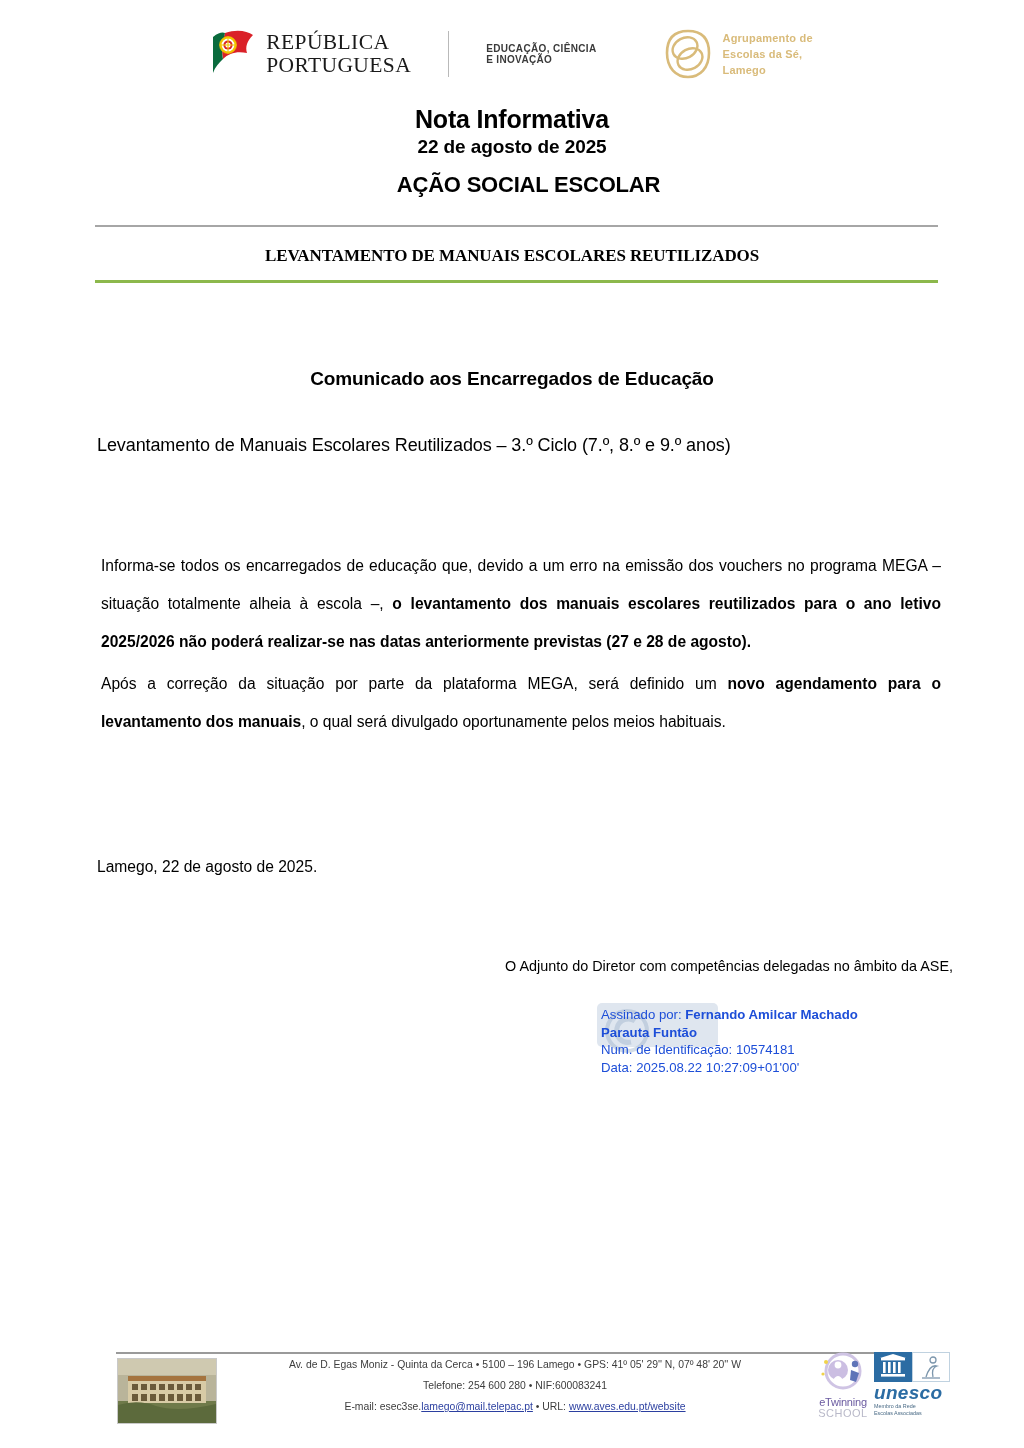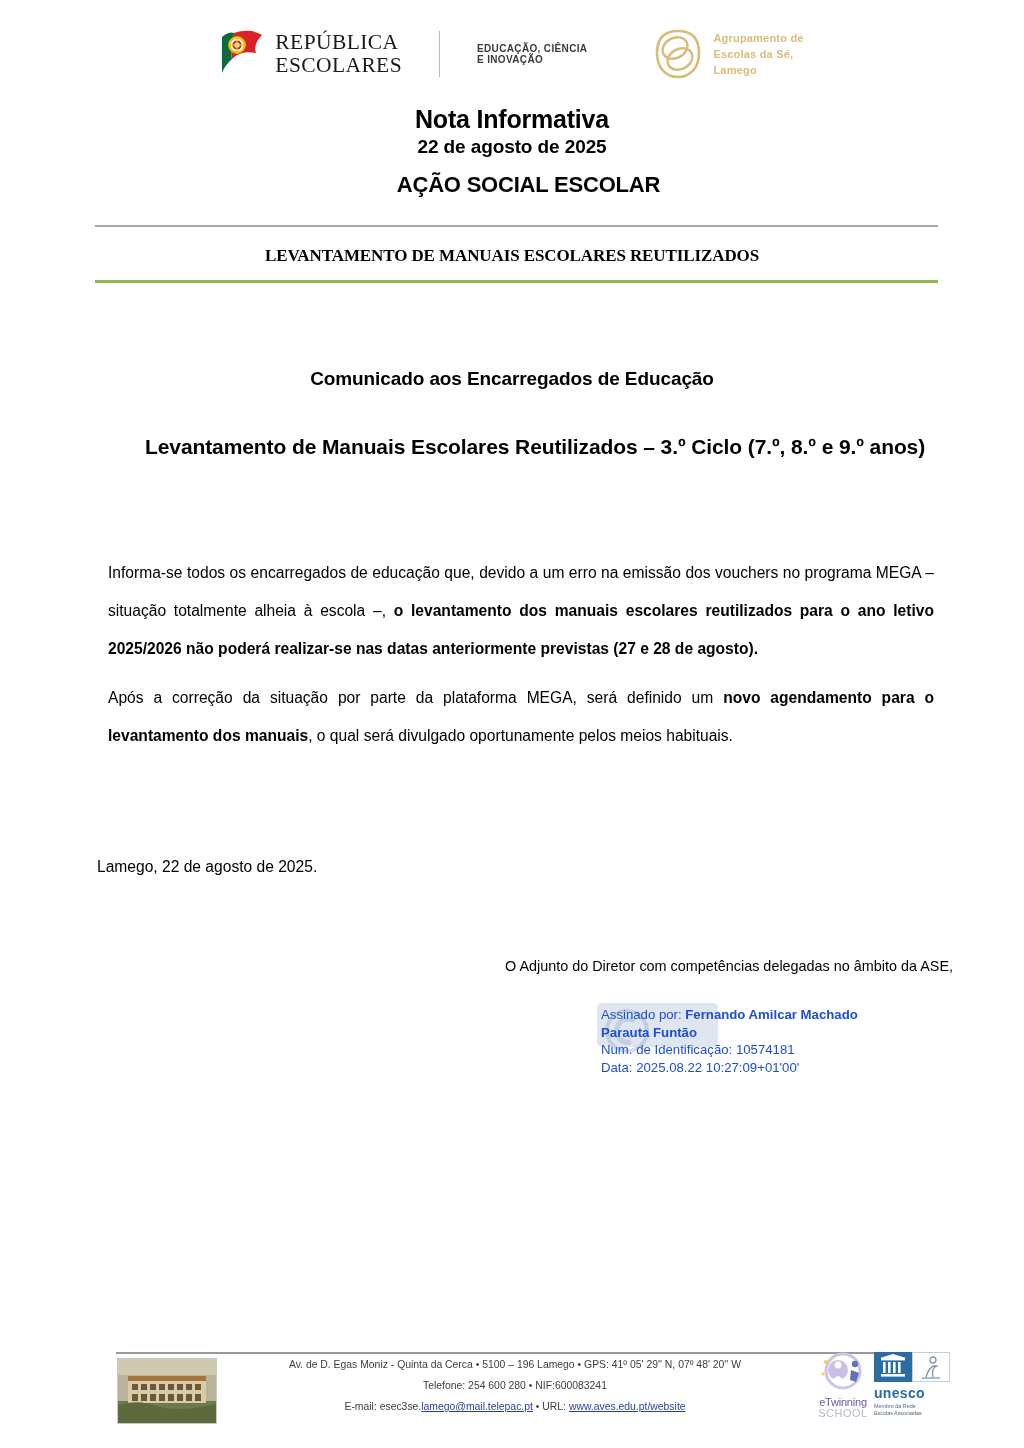--- a/index.html
+++ b/index.html
@@ -139,36 +139,35 @@
     text-align: center;
     font-size: 19px;
     font-weight: bold;
     letter-spacing: -0.1px;
   }
   .t-sub {
     position: absolute;
     top: 435px;
     left: 97px;
     width: 845px;
-    font-size: 21px;
-    font-weight: bold;
+    font-size: 18px;
+    font-weight: normal;
     letter-spacing: -0.1px;
-    margin-left: 48px;
   }
 
   .body-block {
     position: absolute;
     top: 543px;
     left: 97px;
     width: 848px;
     font-size: 15.6px;
     line-height: 38px;
     text-align: justify;
   }
-  .body-block p { margin: 11px; }
+  .body-block p { margin: 4px; }
   .body-block b { font-weight: bold; }
 
   .t-lamego {
     position: absolute;
     top: 858px;
     left: 97px;
     font-size: 15.6px;
   }
 
   .t-adjunto {
@@ -266,26 +265,27 @@
     color: #b9b9c9;
     letter-spacing: 0.5px;
     line-height: 11px;
   }
   .unesco { width: 78px; }
   .unesco-boxes { display: flex; height: 30px; }
   .ub { width: 38px; height: 30px; }
   .ub1 { background: #2b6ca3; }
   .ub2 { background: #ffffff; border: 1px solid #c0d2e0; box-sizing: border-box; }
   .unesco-word {
-    font-size: 14px;
+    font-size: 19px;
     font-weight: bold;
     color: #2b6ca3;
     letter-spacing: 0.3px;
     line-height: 20px;
     margin-top: 1px;
+    font-style: italic;
   }
   .unesco-sub {
     font-size: 5.4px;
     color: #4a6b86;
     line-height: 6.6px;
   }
 </style>
 </head>
 <body>
 
@@ -300,21 +300,21 @@
           <path d="M2 8 C8 3 12 3 14 4 C12 12 10 22 12 30 C8 34 4 38 2 44 Z" fill="#0a6b3d"></path>
           <circle cx="17" cy="16" r="8.5" fill="#f2c500" stroke="#f2c500" stroke-width="0.6"></circle>
           <circle cx="17" cy="16" r="6.4" fill="#ffffff"></circle>
           <circle cx="17" cy="16" r="4.6" fill="#da2128"></circle>
           <circle cx="17" cy="16" r="2.6" fill="#ffffff"></circle>
           <path d="M8.6 16 h16.8 M17 7.6 v16.8" stroke="#f2c500" stroke-width="1.1" fill="none"></path>
         </svg>
       </span>
       <span class="rp-words">
         <span>REPÚBLICA</span><br>
-        <span>ESCOLARES</span>
+        <span>PORTUGUESA</span>
       </span>
     </div>
 
     <div class="logo-sep"></div>
 
     <div class="edu-words">
       <span>EDUCAÇÃO, CIÊNCIA</span><br>
       <span>E INOVAÇÃO</span>
     </div>
 

